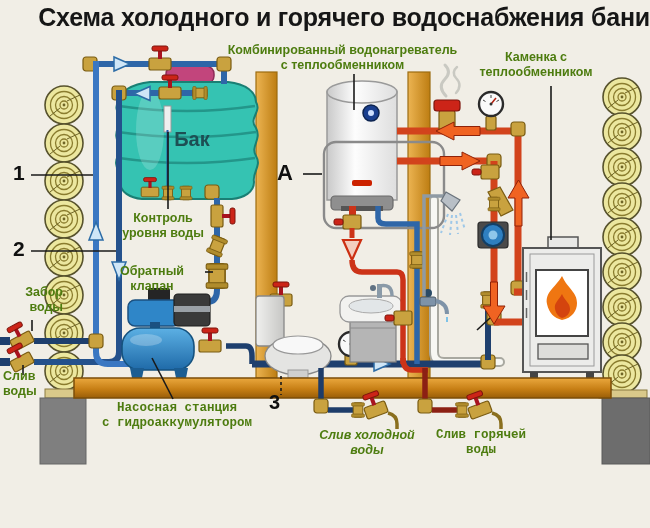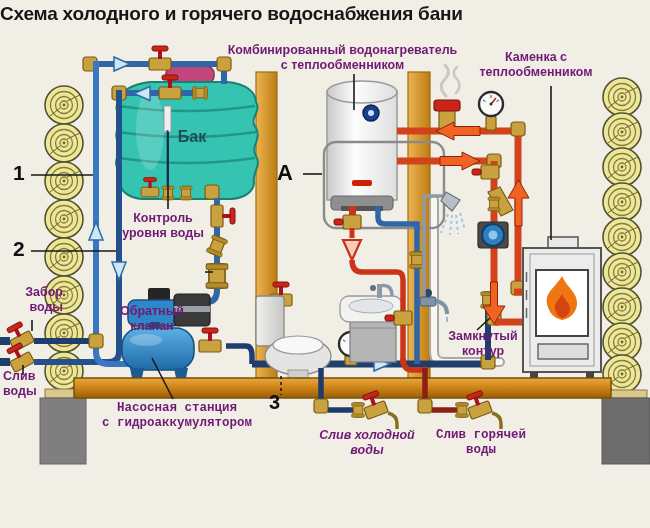--- a/index.html
+++ b/index.html
@@ -1,24 +1,24 @@
 <!DOCTYPE html>
 <html><head>
 <meta charset="utf-8">
 <style>
   html,body{margin:0;padding:0;background:#f1eee6;}
   .stage{position:relative;width:650px;height:528px;background:#f1eee6;
          font-family:"Liberation Sans",sans-serif;overflow:hidden;}
   .stage svg{position:absolute;left:0;top:0;}
-  .title{position:absolute;top:3px;left:0;right:0;text-align:left;
-         font-size:19px;font-weight:700;color:#161616;letter-spacing:-0.2px;}
+  .title{position:absolute;top:3px;left:0;right:0;text-align:right;
+         font-size:25px;font-weight:700;color:#161616;letter-spacing:-0.2px;}
   .lbl{position:absolute;font-weight:700;font-size:12.5px;line-height:1.18;
-       color:#701a75;white-space:pre-line;}
+       color:#4d7c0f;white-space:pre-line;}
   .lbl.center{text-align:center;}
-  .lbl.big{font-size:16px;color:#1d4f54;}
+  .lbl.big{font-size:20px;color:#1d4f54;}
   .marker{position:absolute;font-weight:700;font-size:21px;color:#101010;}
   .legend{position:absolute;left:109px;top:460px;font-size:15px;font-weight:700;color:#222;}
   .legend div{margin-bottom:6px;}
 </style>
 </head>
 <body>
 
 <div class="stage">
 
 <svg width="650" height="528" viewBox="0 0 650 528">
@@ -373,30 +373,28 @@
 
 <div class="title">Схема холодного и горячего водоснабжения бани</div>
 
 <div class="lbl center" style="left:190px;top:43px;width:305px;">Комбинированный водонагреватель
 с теплообменником</div>
 <div class="lbl center" style="left:450px;top:50px;width:172px;">Каменка с
 теплообменником</div>
 <div class="lbl center big" style="left:162px;top:128px;width:60px;">Бак</div>
 <div class="lbl center" style="left:102px;top:211px;width:122px;">Контроль
 уровня воды</div>
-<div class="lbl center" style="left:100px;top:264px;width:104px;margin-top:40px;">Обратный
+<div class="lbl center" style="left:100px;top:264px;width:104px;">Обратный
 клапан</div>
 <div class="lbl" style="left:3px;top:285px;width:60px;text-align:right;">Забор
 воды</div>
 <div class="lbl" style="left:3px;top:369px;width:60px;">Слив
 воды</div>
 <div class="lbl center" style="left:76px;top:401px;width:202px;font-family:Liberation Mono, monospace;">Насосная станция
 с гидроаккумулятором</div>
-<div class="lbl center" style="left:424px;top:329px;width:118px;">Замкнутый
-контур</div>
 <div class="lbl center" style="left:303px;top:428px;width:128px;font-style:italic;">Слив холодной
 воды</div>
 <div class="lbl center" style="left:417px;top:428px;width:128px;font-family:Liberation Mono, monospace;">Слив горячей
 воды</div>
 
 <div class="marker" style="left:13px;top:161px;">1</div>
 <div class="marker" style="left:13px;top:237px;">2</div>
 <div class="marker" style="left:269px;top:391px;font-size:20px;">3</div>
 <div class="marker" style="left:277px;top:160px;font-size:22px;">А</div>
 

